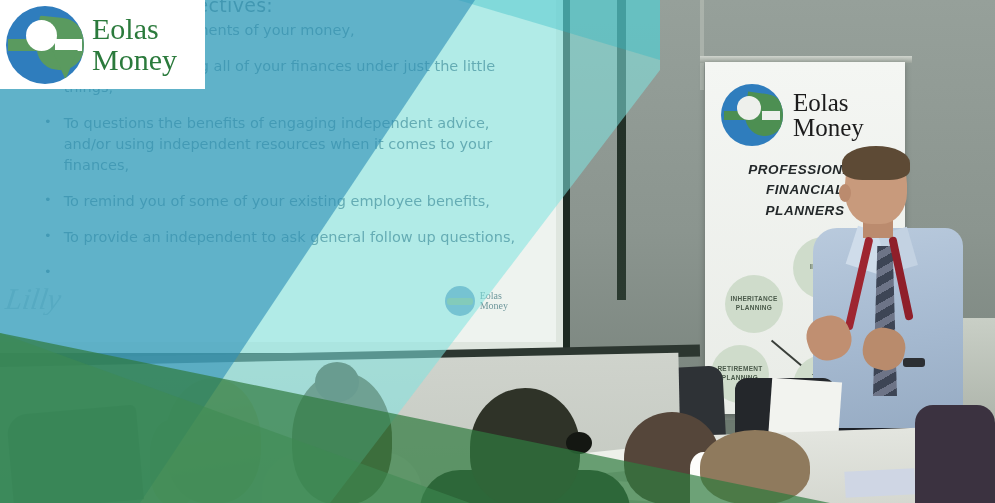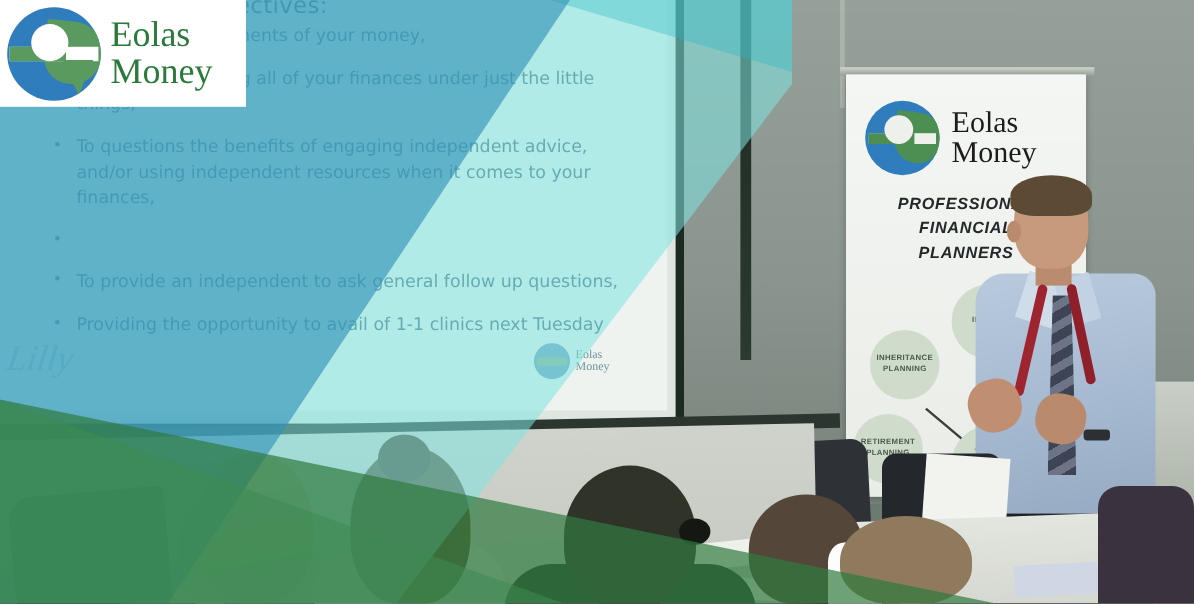--- a/index.html
+++ b/index.html
@@ -204,28 +204,28 @@
           <div class="bullet">
             <span class="dot">•</span>
             <span class="txt">portance of keeping all of your finances under just the little things,</span>
           </div>
           <div class="bullet">
             <span class="dot">•</span>
             <span class="txt">To questions the benefits of engaging independent advice, and/or using independent resources when it comes to your finances,</span>
           </div>
           <div class="bullet">
             <span class="dot">•</span>
+            <span class="txt">To remind you of some of your existing employee benefits,</span>
           </div>
           <div class="bullet">
             <span class="dot">•</span>
             <span class="txt">To provide an independent to ask general follow up questions,</span>
           </div>
           <div class="bullet">
             <span class="dot">•</span>
-            <span class="txt">Providing the opportunity to avail of 1-1 clinics next Tuesday</span>
           </div>
 
           <div class="lilly">Lilly</div>
 
           <div class="slide-logo">
             <div class="sl-mark"></div>
             <div class="sl-txt">
               <div>Eolas</div>
               <div>Money</div>
             </div>

